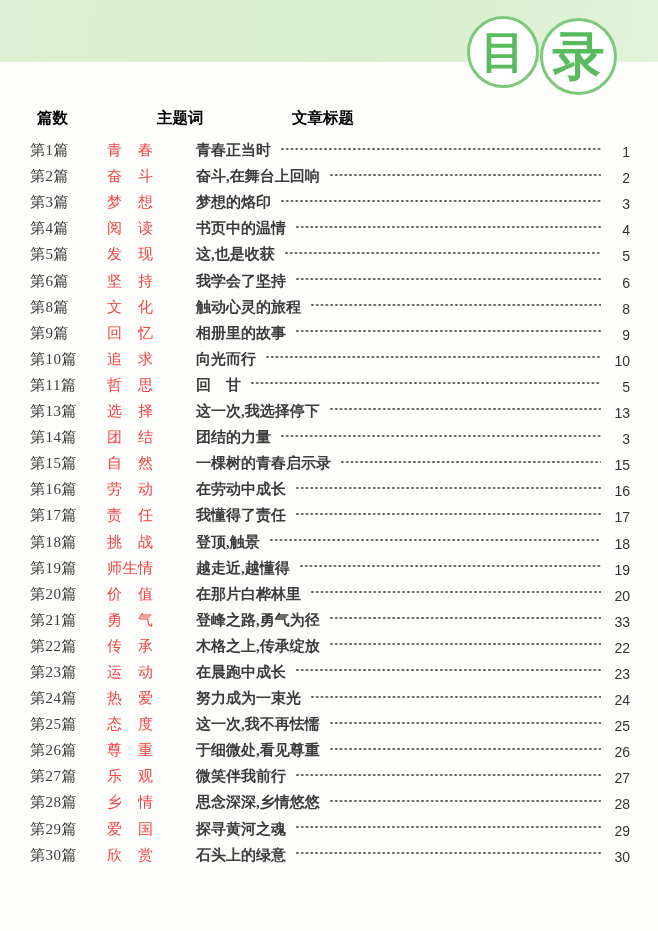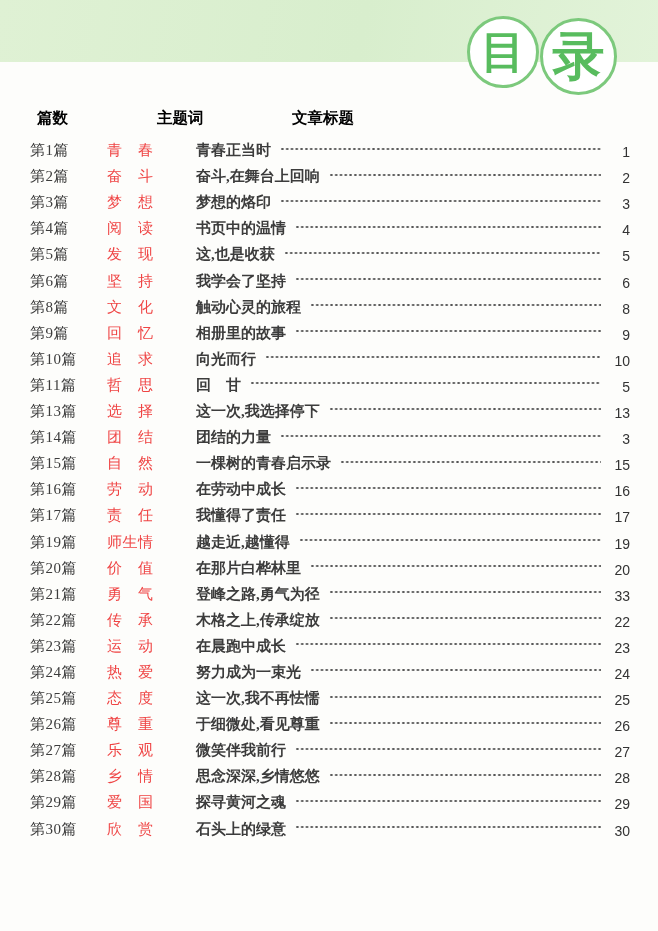--- a/index.html
+++ b/index.html
@@ -210,20 +210,27 @@
         </div>
 
         <div class="row">
           <span class="r-num">第17篇</span>
           <span class="r-theme">责　任</span>
           <span class="r-title">我懂得了责任</span>
           <span class="r-leader"></span>
           <span class="r-page">17</span>
         </div>
 
+        <div class="row">
+          <span class="r-num">第18篇</span>
+          <span class="r-theme">挑　战</span>
+          <span class="r-title">登顶,触景</span>
+          <span class="r-leader"></span>
+          <span class="r-page">18</span>
+        </div>
 
         <div class="row">
           <span class="r-num">第19篇</span>
           <span class="r-theme">师生情</span>
           <span class="r-title">越走近,越懂得</span>
           <span class="r-leader"></span>
           <span class="r-page">19</span>
         </div>
 
         <div class="row">

